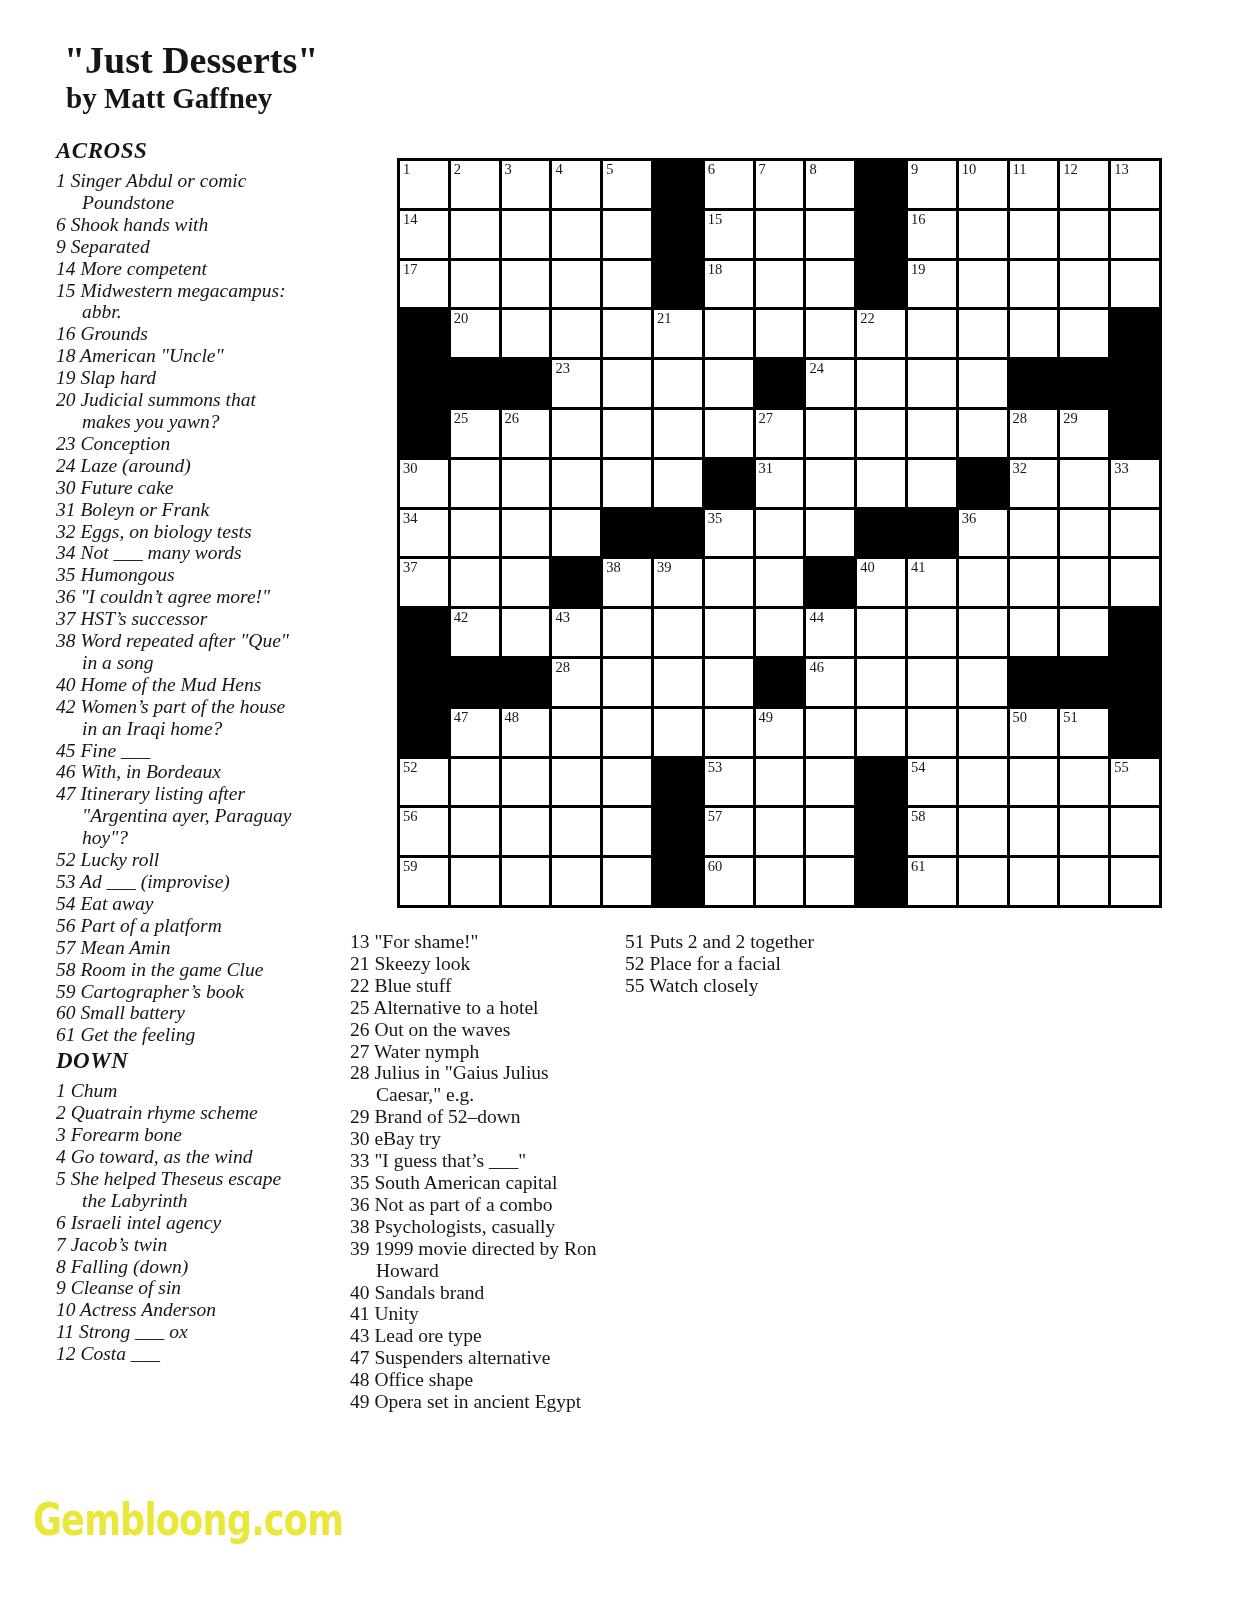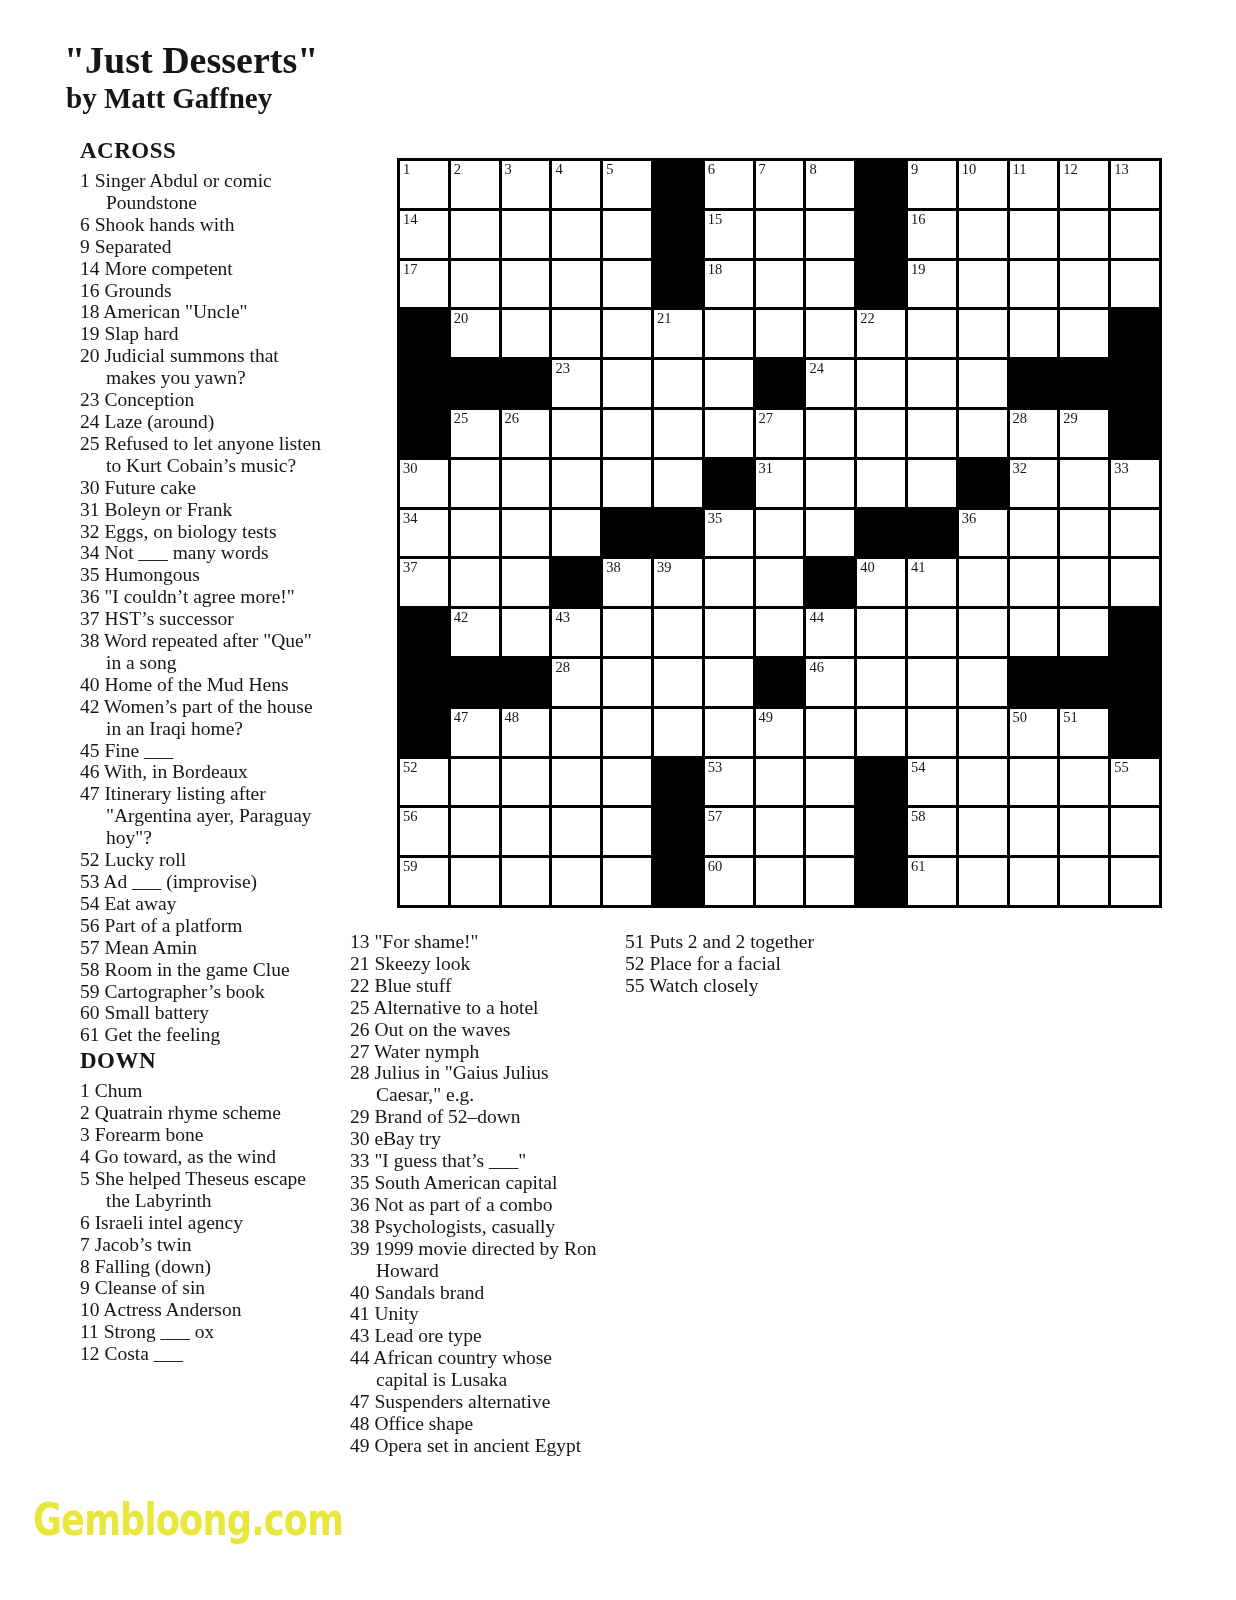--- a/index.html
+++ b/index.html
@@ -24,21 +24,21 @@
     position:absolute;
     left:66px; top:82px;
     font-size:29px;
     font-weight:bold;
   }
   .col{
     position:absolute;
     font-size:19.5px;
     line-height:21.9px;
   }
-  .col-left{ left:80px;  top:138px; width:242px; }
+  .col-left{ left:56px;  top:138px; width:242px;font-style:italic; }
   .col-mid{  left:350px; top:931px; width:248px; }
   .col-right{left:625px; top:931px; width:238px; }
   .hdr{
     font-weight:bold;
     font-size:23px;
     line-height:26px;
     margin-bottom:6px;
     letter-spacing:0.5px;
   }
   .hdr-down{ margin-top:2px; }
@@ -86,27 +86,27 @@
   <h1 class="title">"Just Desserts"</h1>
   <div class="byline">by Matt Gaffney</div>
 
   <div class="col col-left">
     <div class="hdr">ACROSS</div>
     <div id="across-list">
         <div class="clue">1 Singer Abdul or comic Poundstone</div>
         <div class="clue">6 Shook hands with</div>
         <div class="clue">9 Separated</div>
         <div class="clue">14 More competent</div>
+        <div class="clue">15 Midwestern megacampus: abbr.</div>
         <div class="clue">16 Grounds</div>
         <div class="clue">18 American "Uncle"</div>
         <div class="clue">19 Slap hard</div>
         <div class="clue">20 Judicial summons that makes you yawn?</div>
         <div class="clue">23 Conception</div>
         <div class="clue">24 Laze (around)</div>
-        <div class="clue">25 Refused to let anyone listen to Kurt Cobain’s music?</div>
         <div class="clue">30 Future cake</div>
         <div class="clue">31 Boleyn or Frank</div>
         <div class="clue">32 Eggs, on biology tests</div>
         <div class="clue">34 Not ___ many words</div>
         <div class="clue">35 Humongous</div>
         <div class="clue">36 "I couldn’t agree more!"</div>
         <div class="clue">37 HST’s successor</div>
         <div class="clue">38 Word repeated after "Que" in a song</div>
         <div class="clue">40 Home of the Mud Hens</div>
         <div class="clue">42 Women’s part of the house in an Iraqi home?</div>
@@ -151,21 +151,20 @@
       <div class="clue">29 Brand of 52–down</div>
       <div class="clue">30 eBay try</div>
       <div class="clue">33 "I guess that’s ___"</div>
       <div class="clue">35 South American capital</div>
       <div class="clue">36 Not as part of a combo</div>
       <div class="clue">38 Psychologists, casually</div>
       <div class="clue">39 1999 movie directed by Ron Howard</div>
       <div class="clue">40 Sandals brand</div>
       <div class="clue">41 Unity</div>
       <div class="clue">43 Lead ore type</div>
-      <div class="clue">44 African country whose capital is Lusaka</div>
       <div class="clue">47 Suspenders alternative</div>
       <div class="clue">48 Office shape</div>
       <div class="clue">49 Opera set in ancient Egypt</div>
     </div>
 
   <div class="col col-right" id="down-list-3">
       <div class="clue">51 Puts 2 and 2 together</div>
       <div class="clue">52 Place for a facial</div>
       <div class="clue">55 Watch closely</div>
     </div>

